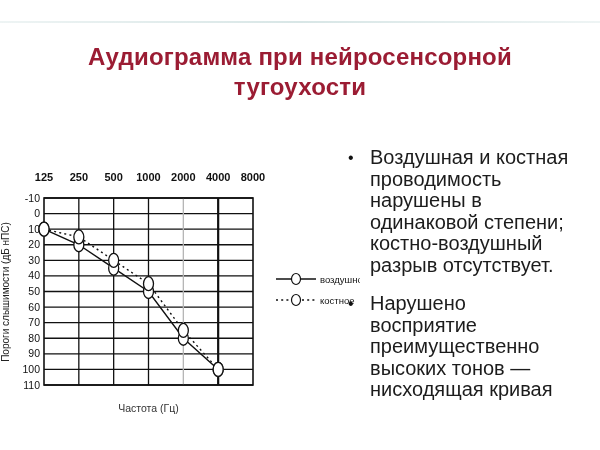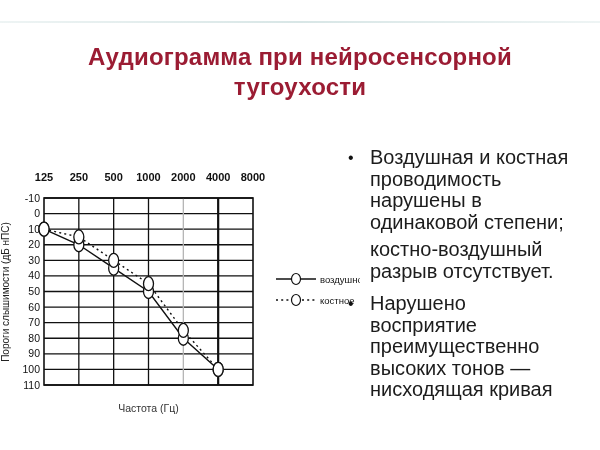--- a/index.html
+++ b/index.html
@@ -21,21 +21,21 @@
   .bullets{position:absolute;left:348px;top:0;width:230px;}
   .bullet-item{position:absolute;left:0;width:230px;display:flex;}
   .bullet-item.first{top:147px;}
   .bullet-item.second{top:293px;}
   .bullet-marker{
     width:22px;flex:0 0 22px;font-size:16px;line-height:21.5px;color:#111;
   }
   .bullet-text{
     flex:1;font-size:20px;line-height:21.5px;white-space:pre-line;color:#1c1c1c;
   }
-  .para2{margin-top:6px;}
+  .para2{margin-top:0;}
 </style>
 </head>
 <body>
 
 <div class="slide">
 
   <div class="top-divider"></div>
 
   <h1 class="slide-title" style="color: rgb(155, 28, 51);">Аудиограмма при нейросенсорной
 тугоухости</h1>

